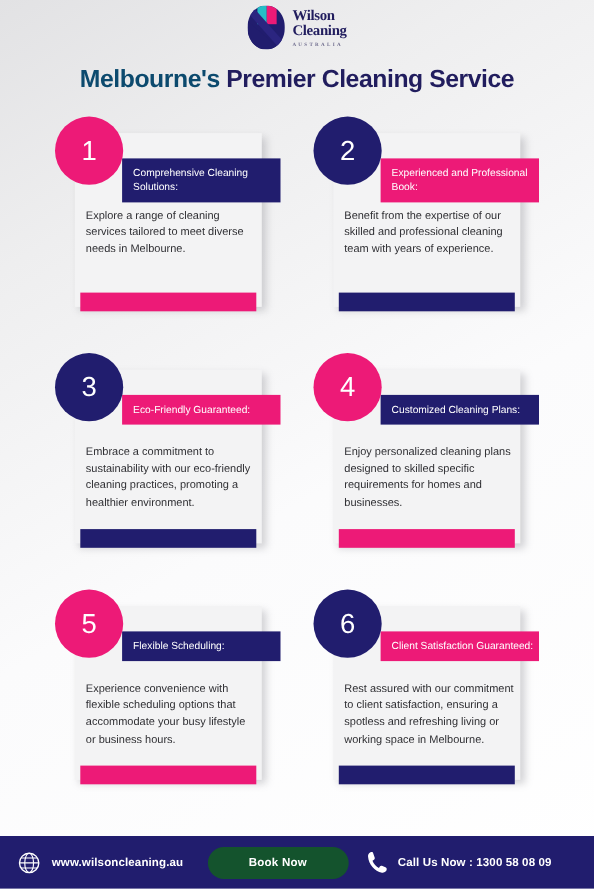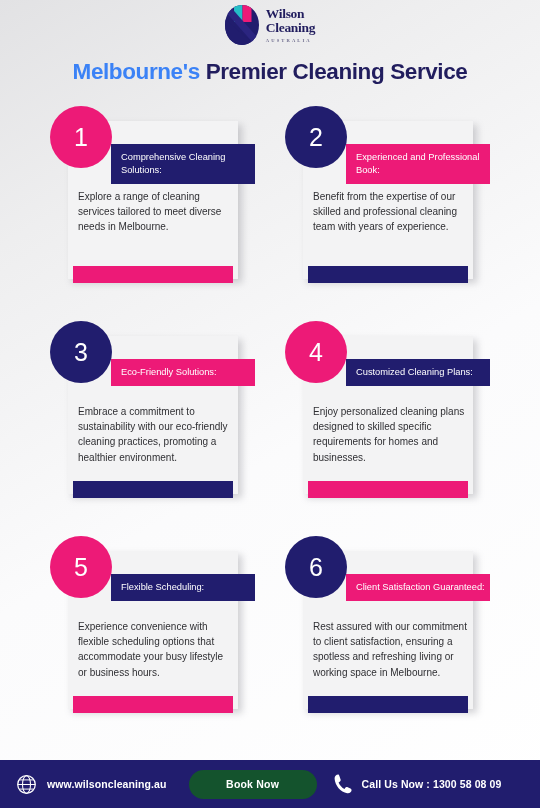--- a/index.html
+++ b/index.html
@@ -54,21 +54,21 @@
 
   
   .title {
     text-align: center;
     font-size: 22.5px;
     font-weight: bold;
     letter-spacing: -0.4px;
     margin-top: 11px;
     white-space: nowrap;
   }
-  .title .accent { color: #3b82f6; }
+  .title .accent { color: #0c4a6e; }
   .title .dark   { color: #211d5e; }
 
   
   .grid {
     position: relative;
     margin: 21px auto 0;
     width: 440px;
     display: grid;
     grid-template-columns: 205px 205px;
     column-gap: 30px;
@@ -234,21 +234,21 @@
       </div>
       <div class="card-label pink">Experienced and Professional Book:</div>
       <div class="card-text">Benefit from the expertise of our skilled and professional cleaning team with years of experience.</div>
     </div>
     <div class="card">
       <div class="card-body"></div>
       <div class="card-bottom-bar navy"></div>
       <div class="card-circle navy">
         <span>3</span>
       </div>
-      <div class="card-label pink">Eco-Friendly Solutions:</div>
+      <div class="card-label pink">Eco-Friendly Guaranteed:</div>
       <div class="card-text">Embrace a commitment to sustainability with our eco-friendly cleaning practices, promoting a healthier environment.</div>
     </div>
     <div class="card">
       <div class="card-body"></div>
       <div class="card-bottom-bar pink"></div>
       <div class="card-circle pink">
         <span>4</span>
       </div>
       <div class="card-label navy">Customized Cleaning Plans:</div>
       <div class="card-text">Enjoy personalized cleaning plans designed to skilled specific requirements for homes and businesses.</div>

